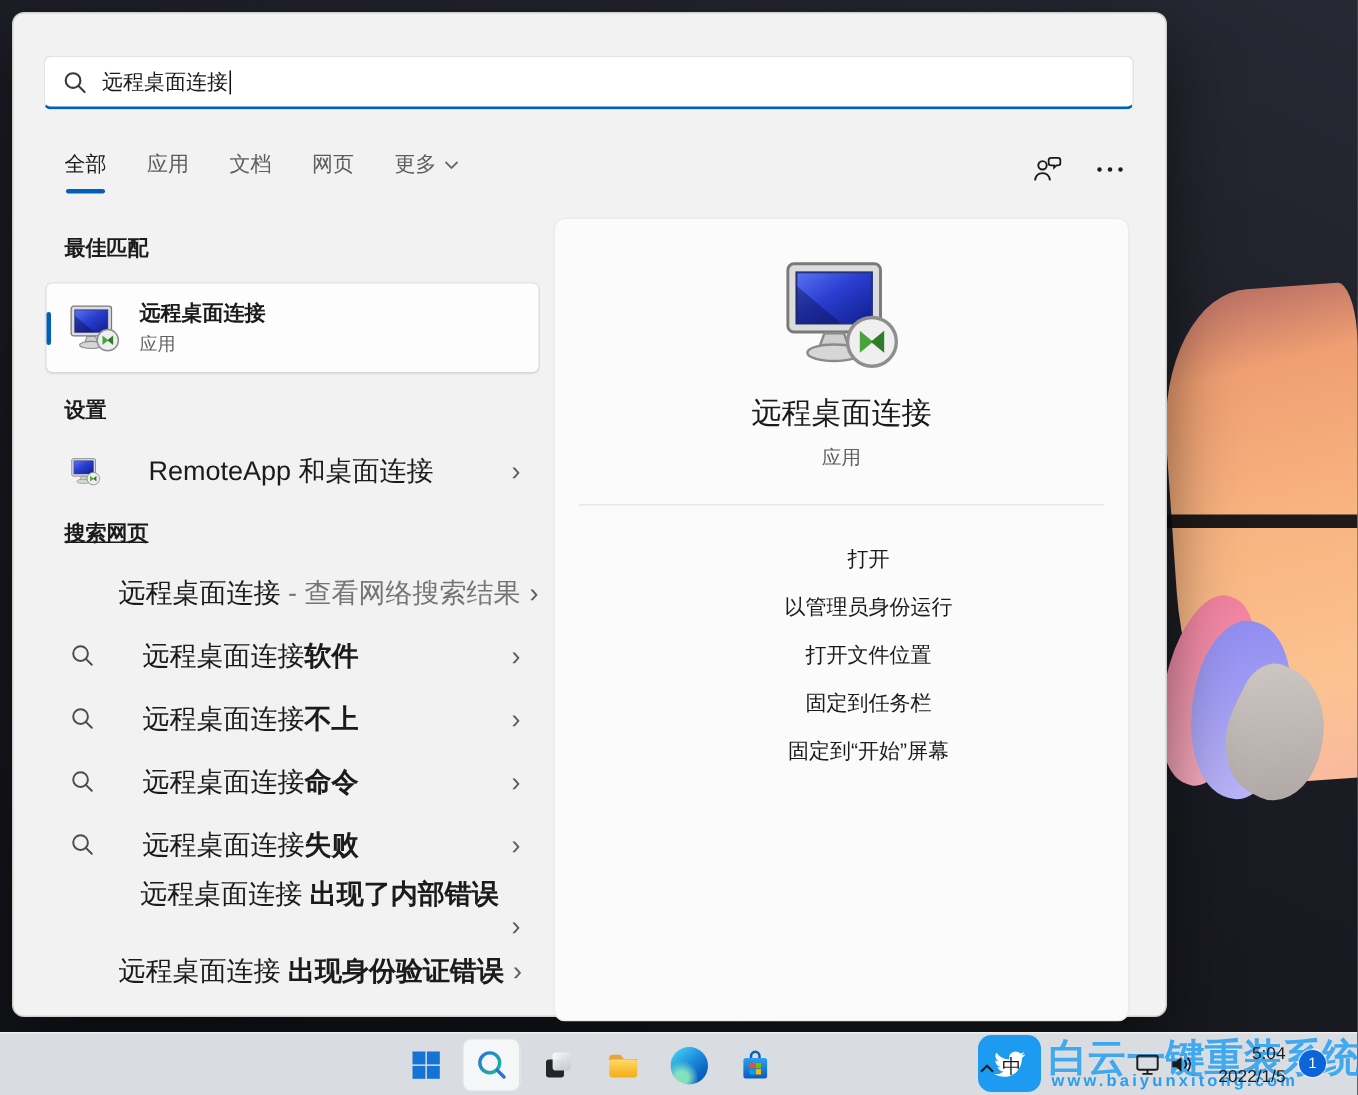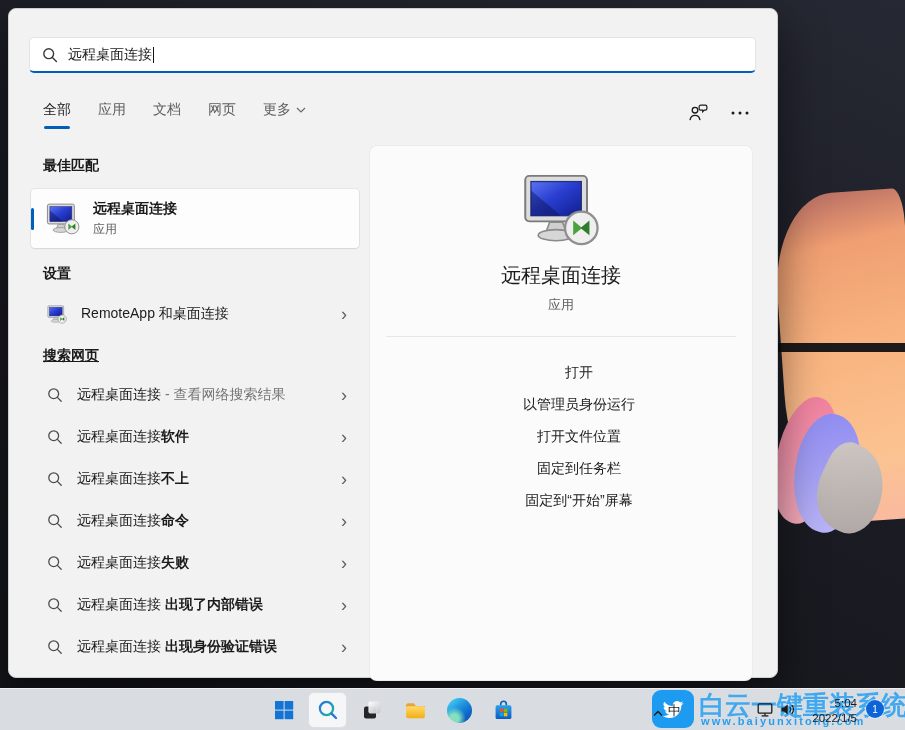--- a/index.html
+++ b/index.html
@@ -43,27 +43,27 @@
   .best-card{position:absolute;left:0;top:40px;width:328px;height:59px;background:#fdfdfd;border-radius:4px;
     box-shadow:0 0 0 1px rgba(0,0,0,.05),0 1px 2px rgba(0,0,0,.07);display:flex;align-items:center;
     padding-left:15px;cursor:pointer;}
   .accent-bar{position:absolute;left:0;top:50%;transform:translateY(-50%);width:3px;height:22px;
     background:#005fb8;border-radius:2px;}
   .bm-text{margin-left:13px;}
   .bm-title{font-size:14px;font-weight:700;color:#1b1b1b;}
   .bm-sub{font-size:12px;color:#616161;margin-top:3px;}
   .lrow{position:absolute;left:0;width:328px;height:42px;display:flex;align-items:center;
     padding:0 12px 0 16px;border-radius:4px;cursor:pointer;}
-  .lrow .lbl{margin-left:14px;font-size:14px;color:#1b1b1b;white-space:nowrap;}
+  .lrow .lbl{margin-left:32px;font-size:18px;color:#1b1b1b;white-space:nowrap;}
   .lrow .sfx-bold{font-weight:700;}
   .lrow .sfx-muted{color:#757575;}
   .lrow .chev{margin-left:auto;color:#5f5f5f;font-size:18px;line-height:1;padding-left:6px;}
   .row-settings{top:144px;}
   .wr0{top:225px;} .wr1{top:267px;} .wr2{top:309px;} .wr3{top:351px;}
-  .wr4{top:393px;} .wr5{top:435px;} .wr6{top:477px;}
+  .wr4{top:393px;} .wr5{top:435px;flex-direction:column;} .wr6{top:477px;}
 
   
   .detail-card{position:absolute;left:360px;top:136px;width:384px;height:536px;background:#fbfbfb;
     border:1px solid rgba(0,0,0,.06);border-radius:8px;}
   .big-icon{display:block;margin:28px auto 0;}
   .d-title{text-align:center;font-size:20px;color:#1b1b1b;margin-top:16px;}
   .d-sub{text-align:center;font-size:13px;color:#616161;margin-top:7px;}
   .divider{border-top:1px solid #e7e7e7;margin:22px 16px 12px;}
   .action{display:flex;align-items:center;gap:15px;height:32px;padding-left:36px;font-size:14px;
     color:#1b1b1b;cursor:pointer;flex-direction:column;}

